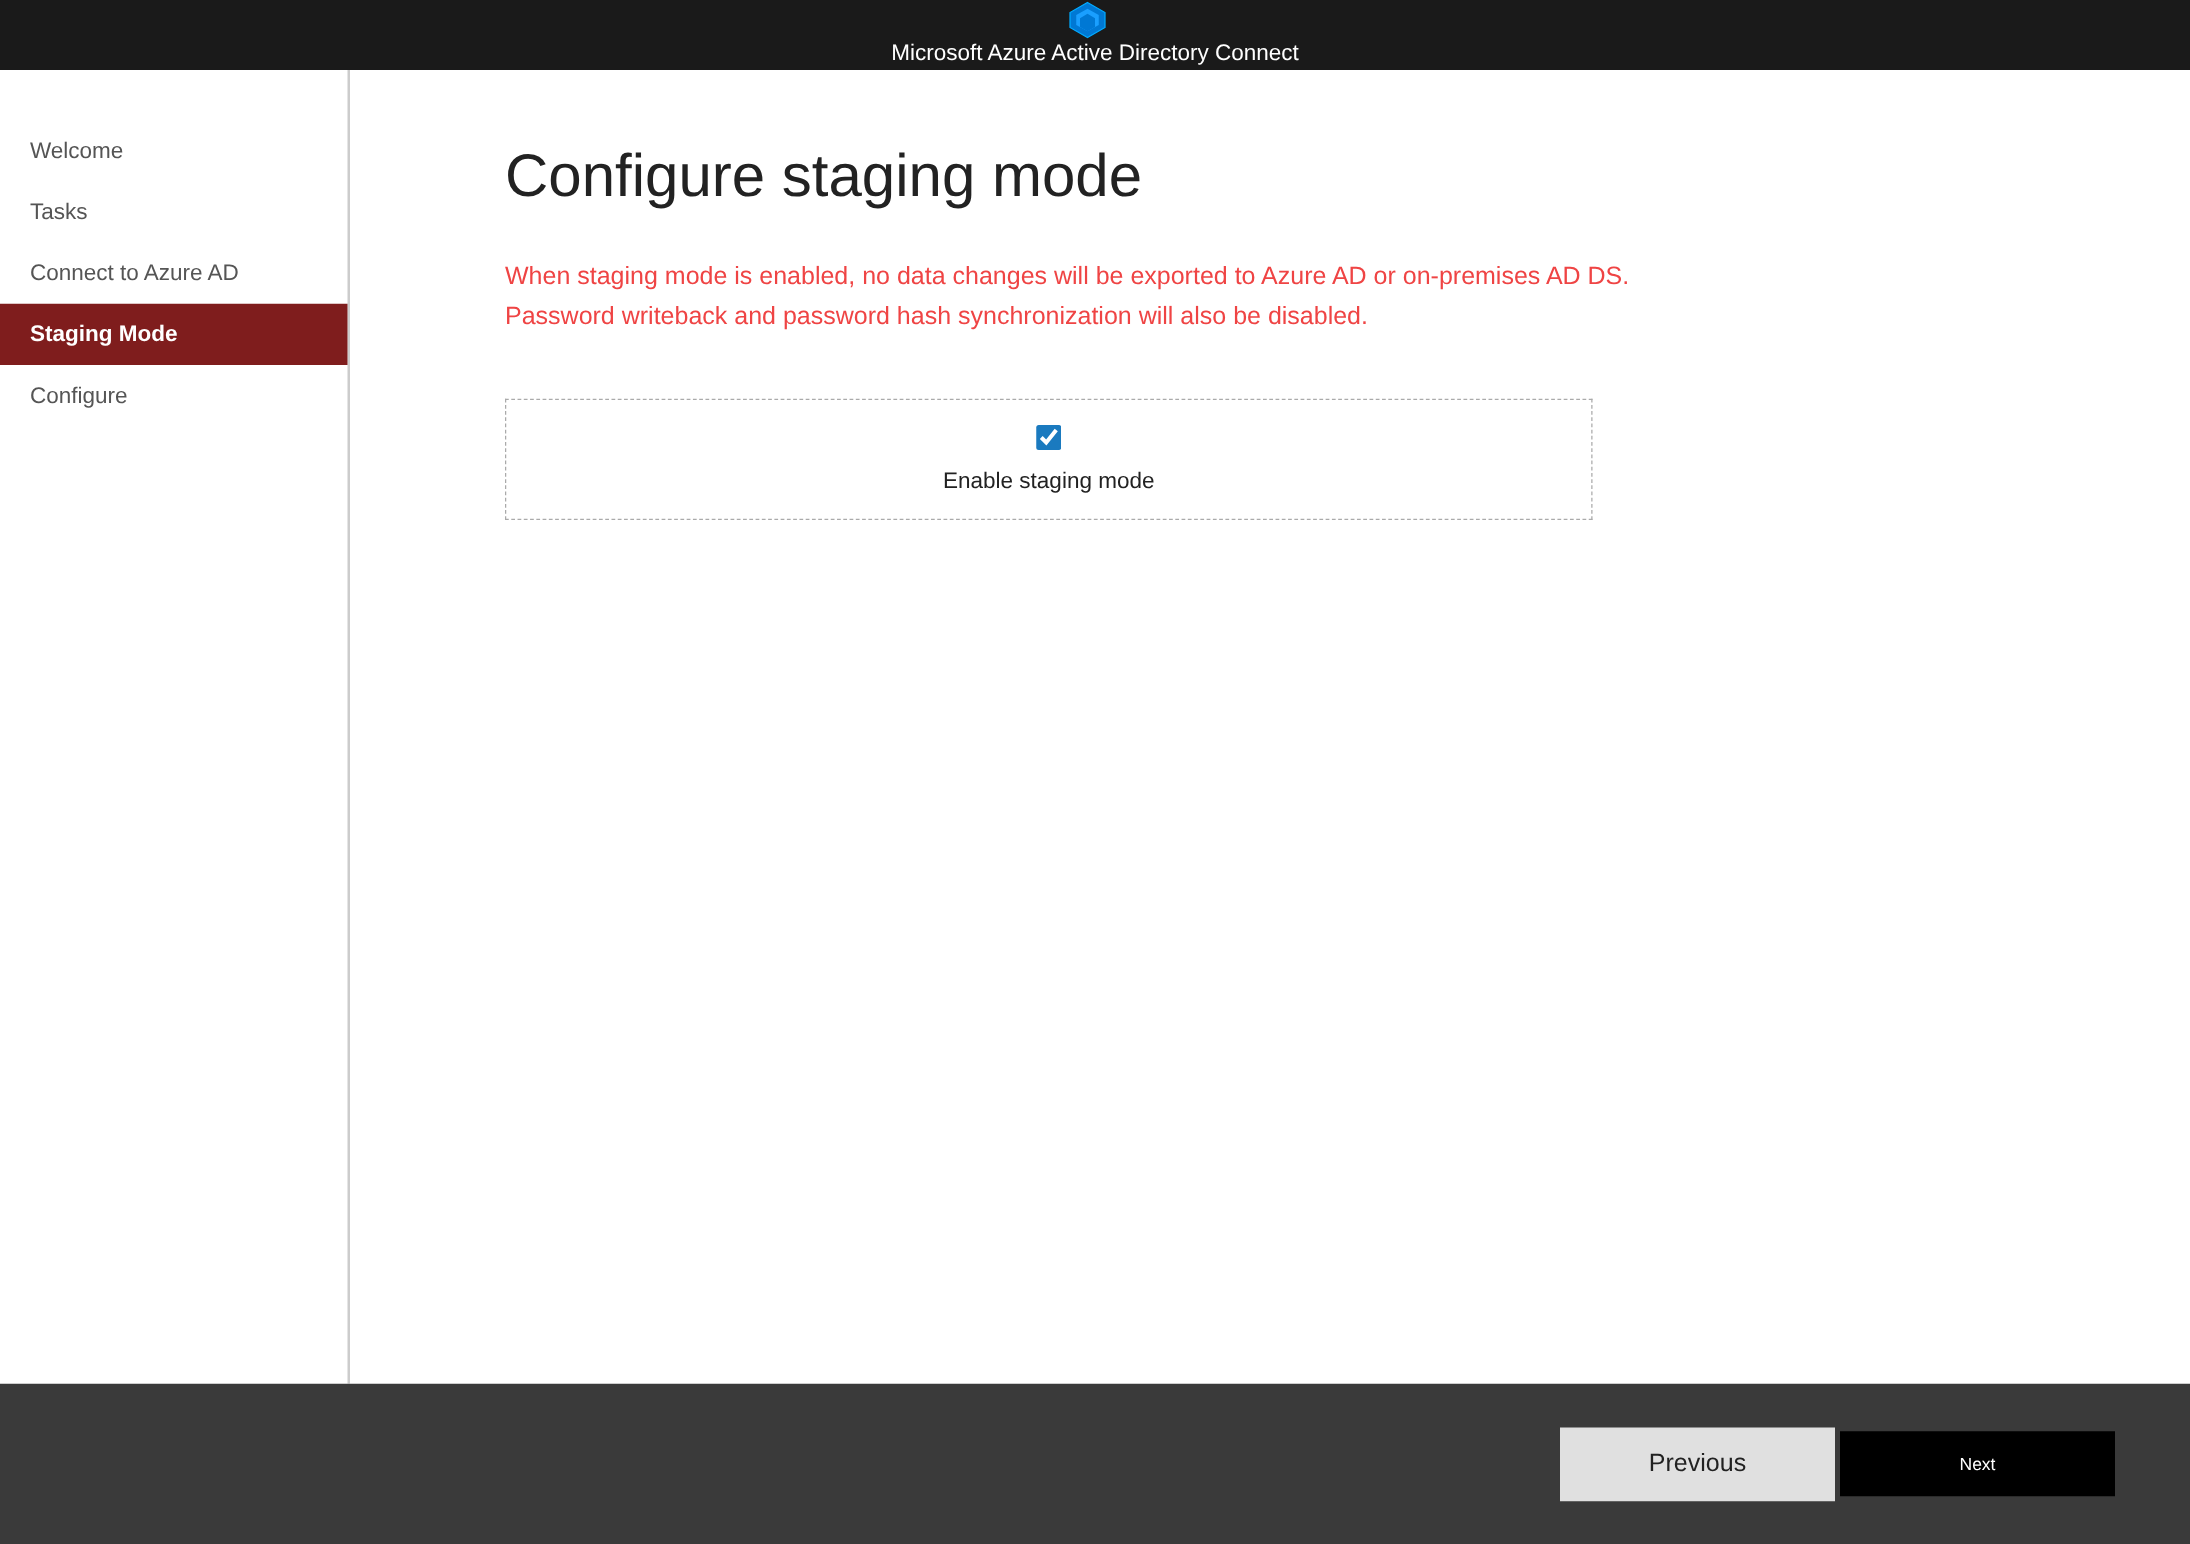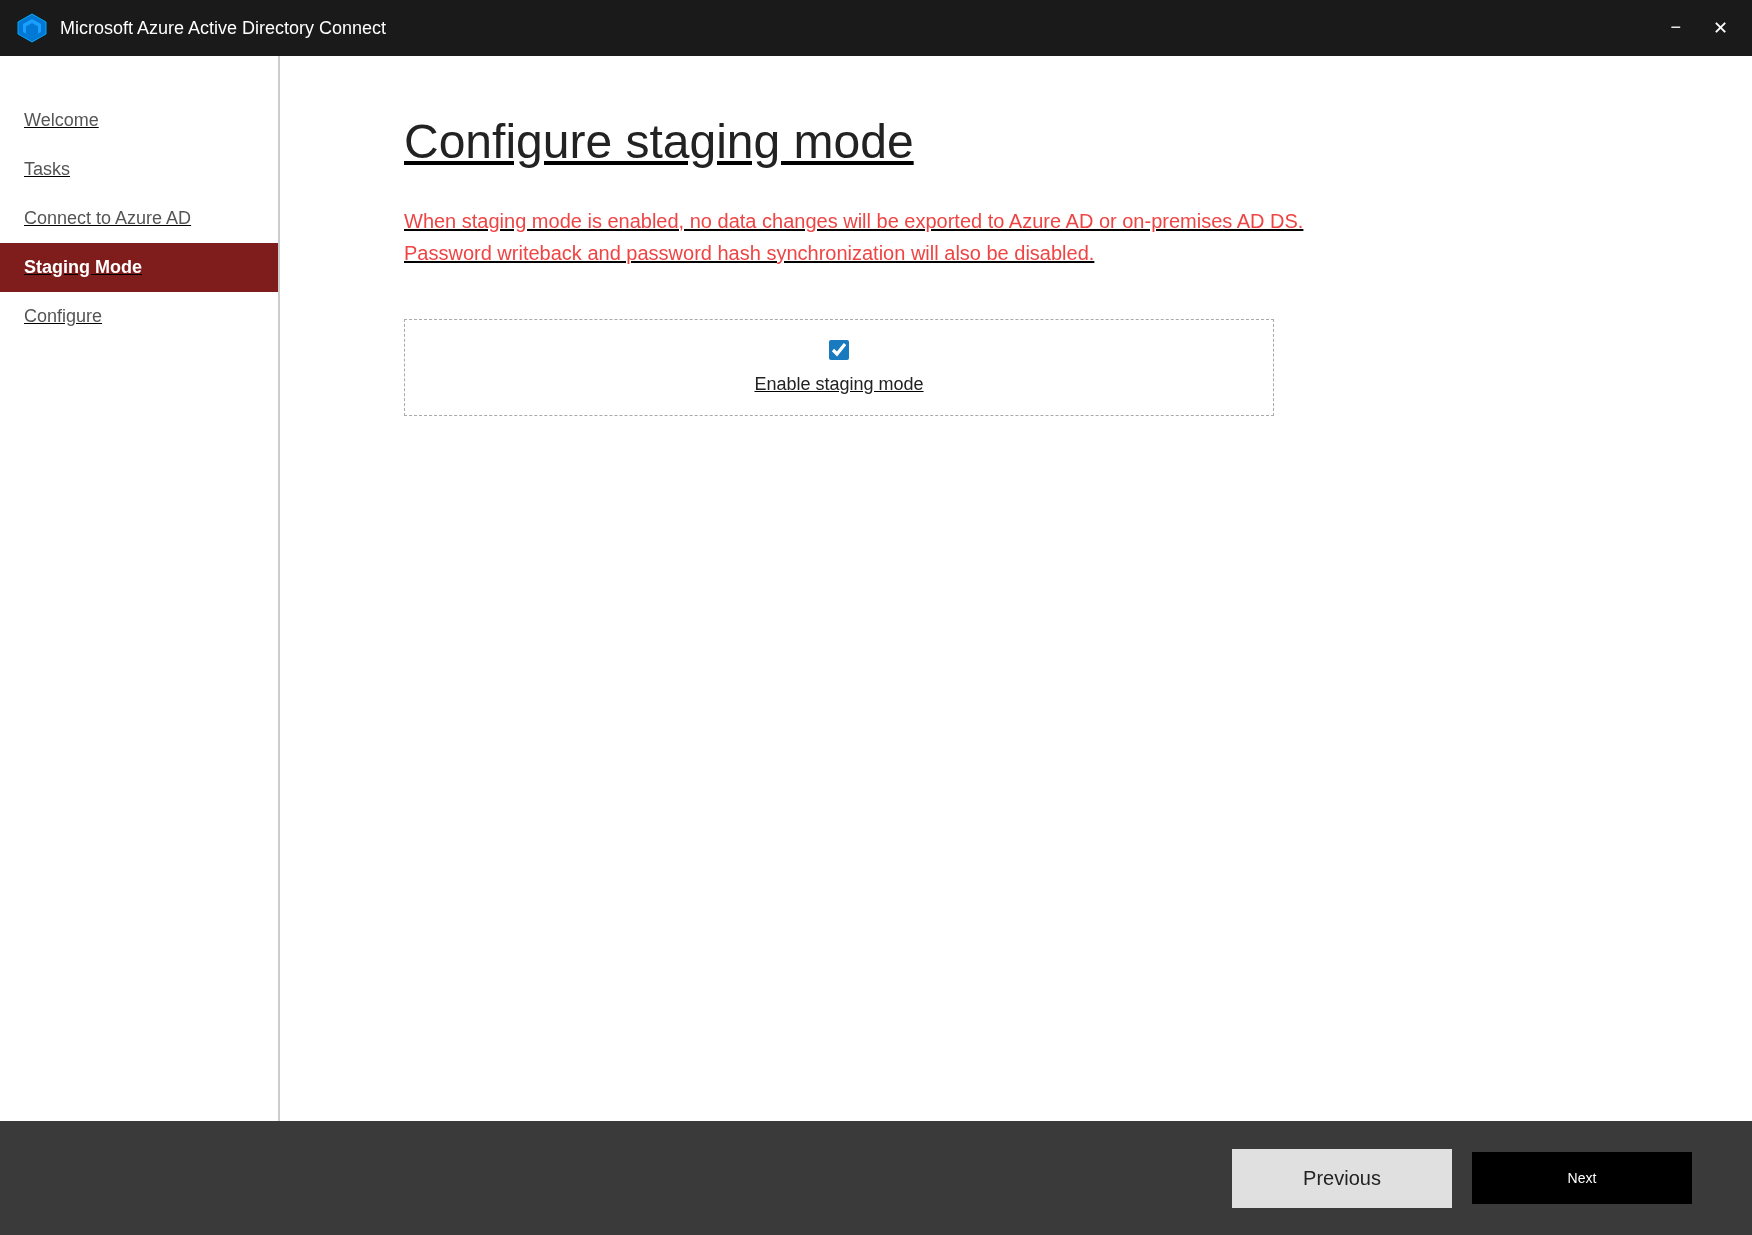--- a/index.html
+++ b/index.html
@@ -23,20 +23,21 @@
       flex-direction: column;
     }
 
     .titlebar {
       background: #1a1a1a;
       height: 56px;
       display: flex;
       align-items: center;
       padding: 0 16px;
       flex-shrink: 0;
+      flex-direction: column;
     }
 
     .titlebar-logo {
       width: 32px;
       height: 32px;
       margin-right: 12px;
       flex-shrink: 0;
     }
 
     .titlebar-title {
@@ -63,21 +64,20 @@
       flex: 1;
       display: flex;
       flex-direction: column;
       background: #ffffff;
     }
 
     .content-area {
       flex: 1;
       display: flex;
       overflow: hidden;
-      text-decoration: underline;
     }
 
     .sidebar {
       width: 280px;
       background: #ffffff;
       border-right: 2px solid #cccccc;
       padding-top: 40px;
       flex-shrink: 0;
     }
 
@@ -138,26 +138,26 @@
     }
 
     .checkbox-label {
       font-size: 18px;
       color: #222222;
       cursor: pointer;
     }
 
     .footer {
       background: #3a3a3a;
-      height: 114px;
+      height: 128px;
       display: flex;
       align-items: center;
       justify-content: flex-end;
       padding: 0 60px;
-      gap: 20px;
+      gap: 4px;
       flex-shrink: 0;
     }
 
     .btn-previous {
       background: #e0e0e0;
       color: #222222;
       border: none;
       padding: 18px 60px;
       font-size: 20px;
       font-weight: 400;

